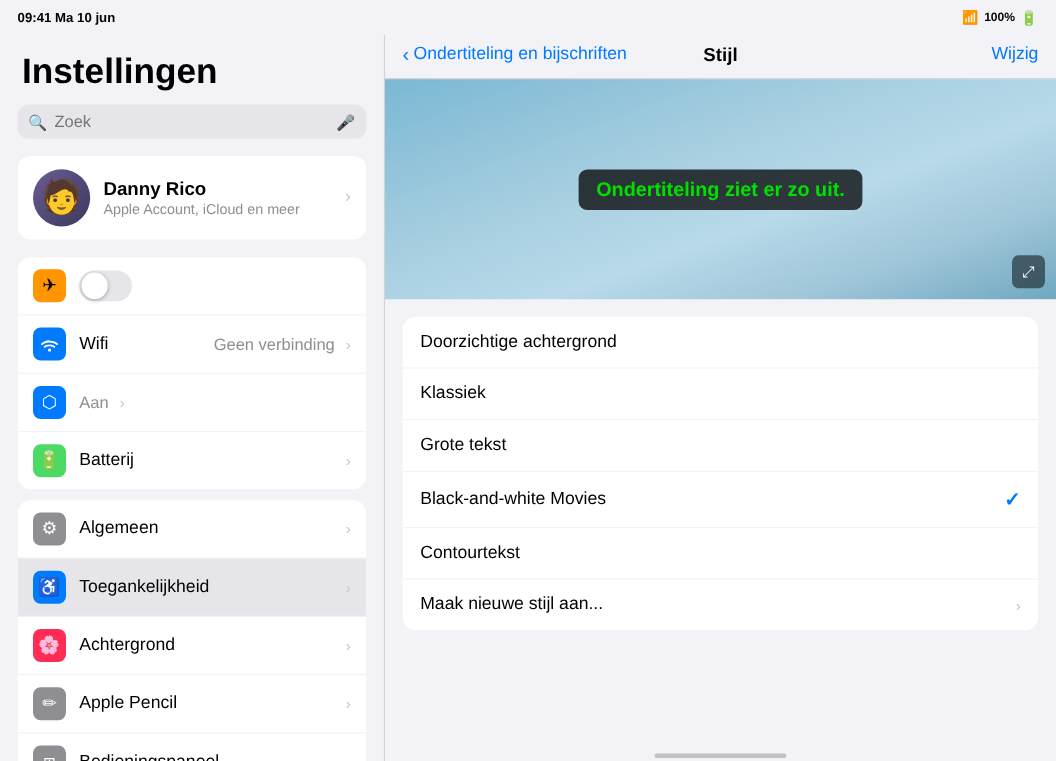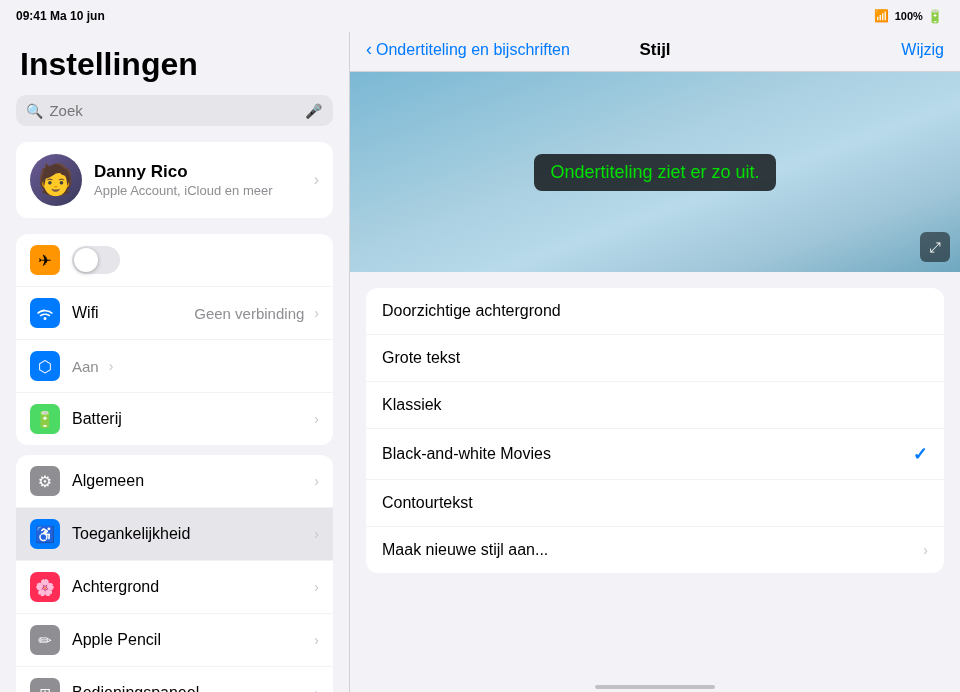--- a/index.html
+++ b/index.html
@@ -253,21 +253,21 @@
       justify-content: center;
     }
     .subtitle-bubble {
       background: rgba(0, 0, 0, 0.75);
       border-radius: 8px;
       padding: 8px 16px;
     }
     .subtitle-text {
       color: #00e000;
       font-size: 18px;
-      font-weight: 400;
+      font-weight: 700;
     }
     .fullscreen-btn {
       position: absolute;
       bottom: 10px;
       right: 10px;
       width: 30px;
       height: 30px;
       background: rgba(0,0,0,0.5);
       border-radius: 6px;
       display: flex;
@@ -497,25 +497,25 @@
     </div>
 
     <div class="style-list">
       <div class="style-section">
 
         <div class="style-item">
           <span class="style-item-label">Doorzichtige achtergrond</span>
         </div>
 
         <div class="style-item">
+          <span class="style-item-label">Klassiek</span>
+        </div>
+
+        <div class="style-item">
           <span class="style-item-label">Grote tekst</span>
-        </div>
-
-        <div class="style-item">
-          <span class="style-item-label">Klassiek</span>
         </div>
 
         <div class="style-item">
           <span class="style-item-label">Black-and-white Movies</span>
           <span class="style-item-check">✓</span>
         </div>
 
         <div class="style-item">
           <span class="style-item-label">Contourtekst</span>
         </div>

